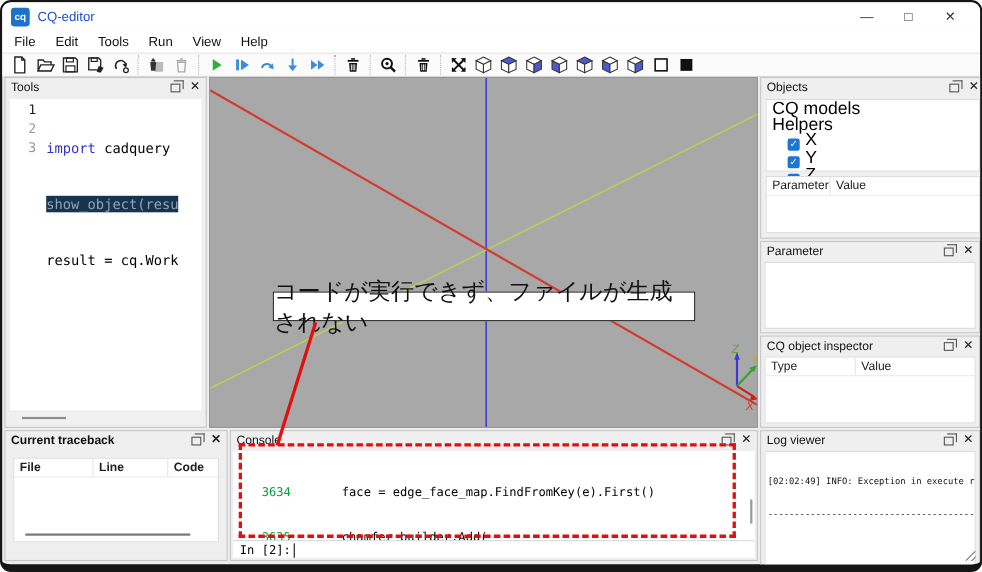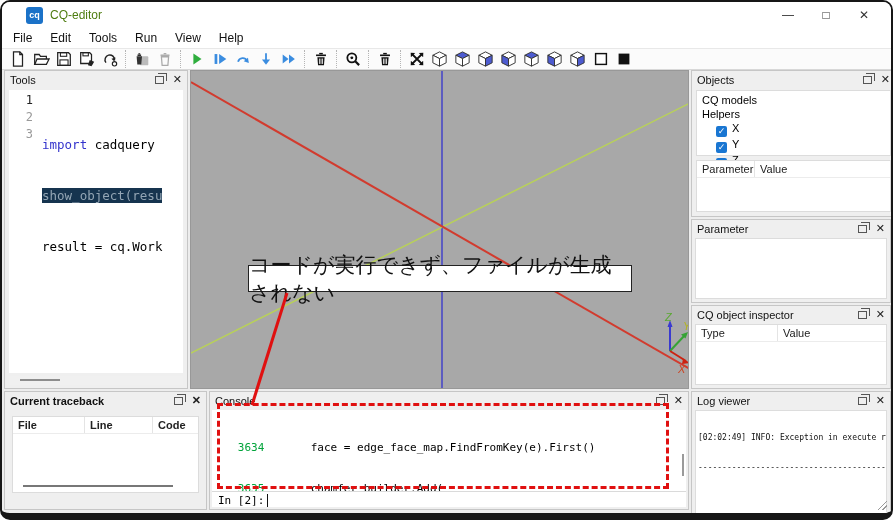--- a/index.html
+++ b/index.html
@@ -5,22 +5,22 @@
   * { margin:0; padding:0; box-sizing:border-box; }
   body { width:893px; height:520px; font-family:"Liberation Sans", sans-serif; background:#fff; }
   .window {
     position:absolute; left:0; top:0; width:893px; height:520px;
     background:#ededed; border:2px solid #161616; border-bottom-width:7px; border-radius:10px;
     overflow:hidden;
   }
   
   .titlebar { height:26px; background:#fff; display:flex; align-items:center; padding:0 8px; }
   .app-icon { width:17px; height:17px; background:#1b72c8; border-radius:3px; color:#fff;
-    font-size:9px; font-weight:bold; display:flex; align-items:center; justify-content:center; margin-right:7px;margin-left:16px;}
-  .win-title { font-size:12px; color:#4d7c0f;text-align:center; }
+    font-size:9px; font-weight:bold; display:flex; align-items:center; justify-content:center; margin-right:7px;}
+  .win-title { font-size:12px; color:#1d4ed8;text-align:center; }
   .win-controls { margin-left:auto; display:flex; align-items:center; }
   .win-btn { width:38px; text-align:center; font-size:12px; color:#333; }
   
   .menubar { height:20px; background:#fff; display:flex; align-items:center; font-size:12px; color:#111; padding-left:2px;}
   .menu-item { padding:0 9px; }
   
   .toolbar { height:22px; background:#fbfbfb; border-top:1px solid #e8e8e8; border-bottom:1px solid #d8d8d8;
     display:flex; align-items:center; padding:0 4px; }
   .tbtn { width:23px; height:20px; display:flex; align-items:center; justify-content:center; }
   .tsep { width:5px; height:18px; border-left:1px dotted #b5b5b5; margin-left:4px; }
@@ -33,35 +33,35 @@
   .pfloat { width:9px; height:8px; border:1px solid #555; position:relative; margin-right:9px; }
   .pfloat::after { content:""; position:absolute; left:2px; top:-4px; width:8px; height:7px;
     border:1px solid #555; border-left:none; border-bottom:none; }
   .pclose { font-size:11px; color:#222; line-height:1; }
   .whitebox { background:#fff; border:1px solid #dcdcdc; position:absolute; }
   
   .ed-body { position:absolute; left:4px; top:19px; right:4px; bottom:15px; background:#fff;
     font-family:"DejaVu Sans Mono", monospace; font-size:12.5px; line-height:17px; display:flex; overflow:hidden;}
   .gutter { width:33px; text-align:right; padding:2px 9px 0 0; color:#999; font-size:12px; }
   .gutter .cur { color:#222; }
-  .codecol { padding-top:12px; white-space:pre; }
+  .codecol { padding-top:2px; white-space:pre; }
   .kw { color:#3333cc; }
   .sel { background:#16344f; color:#93a5b4; }
   .ed-hscroll { position:absolute; left:4px; right:4px; bottom:3px; height:9px; background:#f0f0f0; }
   .ed-hscroll .thumb { position:absolute; left:11px; top:3px; width:40px; height:2px; background:#8d8d8d; }
   
   .viewport { position:absolute; left:188px; top:68px; width:499px; height:319px; background:#a8a8a8;
     border:1px solid #989898; overflow:hidden; }
   .callout-box { position:absolute; left:246px; top:263px; width:384px; height:27px; background:#fff;
     border:1px solid #222; display:flex; align-items:center; justify-content:center; font-size:21px; color:#111; z-index:30;}
   .overlay { position:absolute; left:0; top:0; width:893px; height:520px; pointer-events:none; z-index:40; }
   .dashed-rect { position:absolute; left:215px; top:401px; width:452px; height:86px;
     border:3px dashed #e01010; pointer-events:none; z-index:40; }
   
-  .tree { font-size:11px; padding:2px 5px; line-height:14px; }
+  .tree { font-size:16px; padding:2px 5px; line-height:14px; }
   .chk { display:inline-block; width:11px; height:11px; background:#1976d2; border-radius:2px;
     margin-right:5px; vertical-align:-2px; color:#fff; font-size:9px; line-height:11px; text-align:center;}
   .chk::after { content:"✓"; }
   .tblhead { display:flex; font-size:11px; color:#222; border-bottom:1px solid #ececec; }
   .tblhead .c { padding:2px 5px; border-right:1px solid #e4e4e4; }
   .tblhead .c:last-child { border-right:none; }
   
   .con-body { position:absolute; left:2px; top:18px; right:2px; bottom:18px; background:#fff; overflow:hidden;
     font-family:"DejaVu Sans Mono", monospace; font-size:11px; line-height:13.5px; white-space:pre; padding:4px 0 0 6px;}
   .num { color:#00a33a; }

